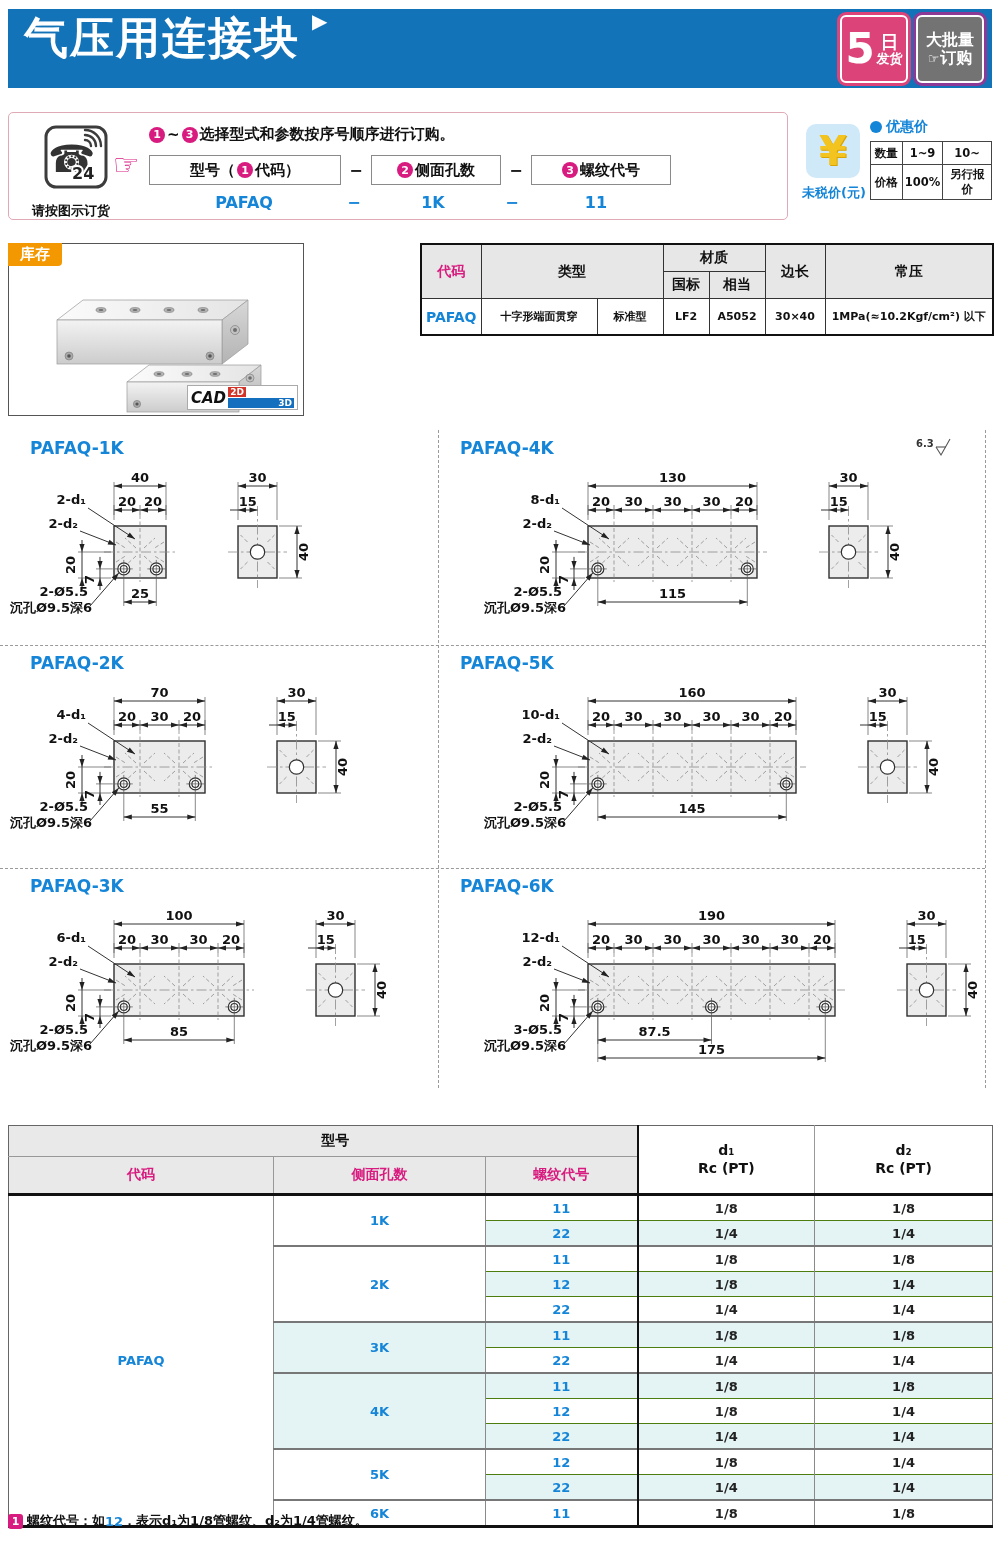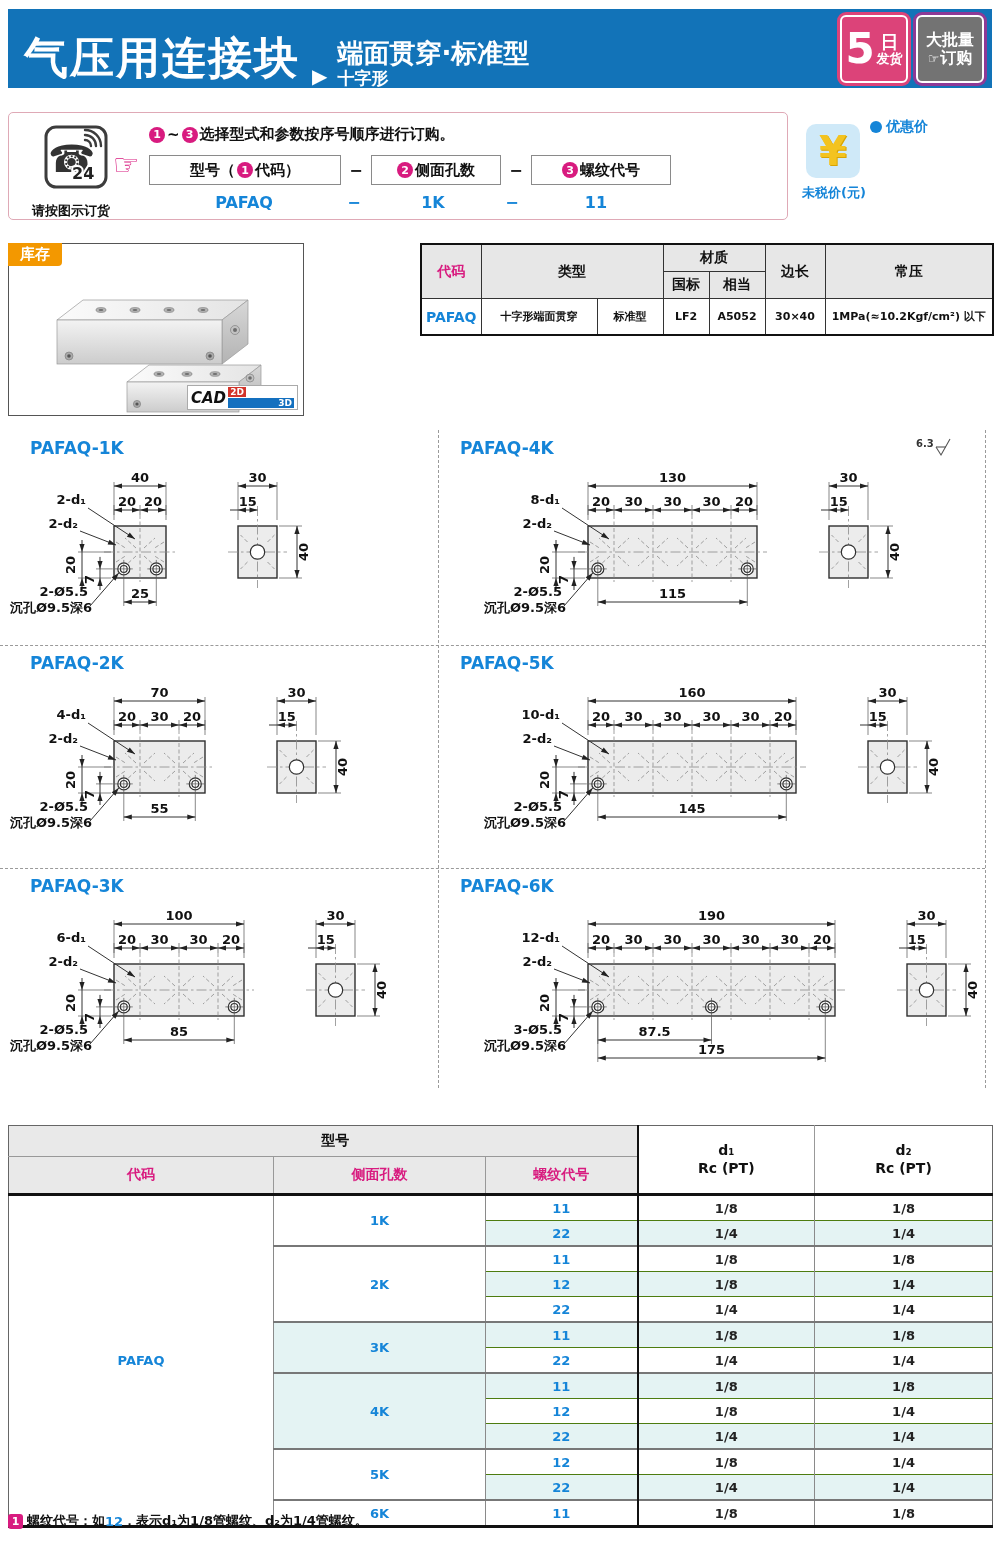--- a/index.html
+++ b/index.html
@@ -1,20 +1,20 @@
 <!DOCTYPE html>
 <html><head>
 <meta charset="utf-8">
 <style>
   html,body{margin:0;padding:0;background:#fff;}
   .page{position:relative;width:1000px;height:1564px;background:#fff;overflow:hidden;
         font-family:"DejaVu Sans","Liberation Sans",sans-serif;color:#111;}
   
   .banner{position:absolute;top:9px;left:8px;width:984px;height:79px;background:#1273b8;
-          display:flex;align-items:flex-end;}
+          display:flex;align-items:flex-start;}
   .banner-title{color:#fff;font-weight:bold;font-size:44px;letter-spacing:2px;margin-left:16px;white-space:nowrap;}
   .banner-arrow{color:#fff;font-size:20px;margin:0 10px 0 12px;}
   .banner-sub{display:flex;flex-direction:column;color:#fff;line-height:1.1;}
   .banner-sub .l1{font-size:26px;font-weight:bold;}
   .banner-sub .l2{font-size:17px;font-weight:bold;margin-top:2px;}
   .badges{position:absolute;right:8px;top:6px;display:flex;gap:8px;}
   .badge{width:64px;height:64px;border:2px solid #fff;border-radius:6px;color:#fff;
          display:flex;flex-direction:column;align-items:center;justify-content:center;}
   .badge-fast{background:#dc4379;box-shadow:0 0 0 3px #dc4379;flex-direction:row;gap:2px;}
   .badge-fast .num{font-size:42px;font-weight:bold;line-height:.9;}
@@ -115,24 +115,20 @@
   .fblue{color:#1585d8;}
 </style>
 </head>
 <body>
 
 <div class="page">
 
   <div class="banner">
     <div class="banner-title">气压用连接块</div>
     <div class="banner-arrow">▶</div>
-    <div class="banner-sub">
-      <span class="l1">端面贯穿·标准型</span>
-      <span class="l2">十字形</span>
-    </div>
     <div class="badges">
       <div class="badge badge-fast">
         <span class="num">5</span>
         <span class="col">
           <span class="unit">日</span>
           <span class="txt">发货</span>
         </span>
       </div>
       <div class="badge badge-bulk">
         <span class="b1">大批量</span>
@@ -189,20 +185,34 @@
   </div>
 
   <div class="price-panel">
     <div class="yen-box">¥</div>
     <div class="yen-cap">未税价(元)</div>
     <div class="price-right">
       <div class="price-title">
         <span class="dot"></span>
         <span>优惠价</span>
       </div>
+      <table class="ptab">
+        <tbody>
+            <tr>
+          <td class="c1">数量</td>
+          <td class="c2">1~9</td>
+          <td class="c3">10~</td>
+        </tr>
+        <tr>
+          <td>价格</td>
+          <td>100%</td>
+          <td>另行报价</td>
+        </tr>
+      </tbody>
+        </table>
     </div>
   </div>
 
   <div class="stock-box">
     <div class="stock-badge">库存</div>
     <svg width="292" height="169" viewBox="0 0 292 169">
       <defs>
         <linearGradient id="gf" x1="0" y1="0" x2="0" y2="1">
           <stop offset="0" stop-color="#f3f3f3"></stop>
             <stop offset="1" stop-color="#cccccc"></stop>

